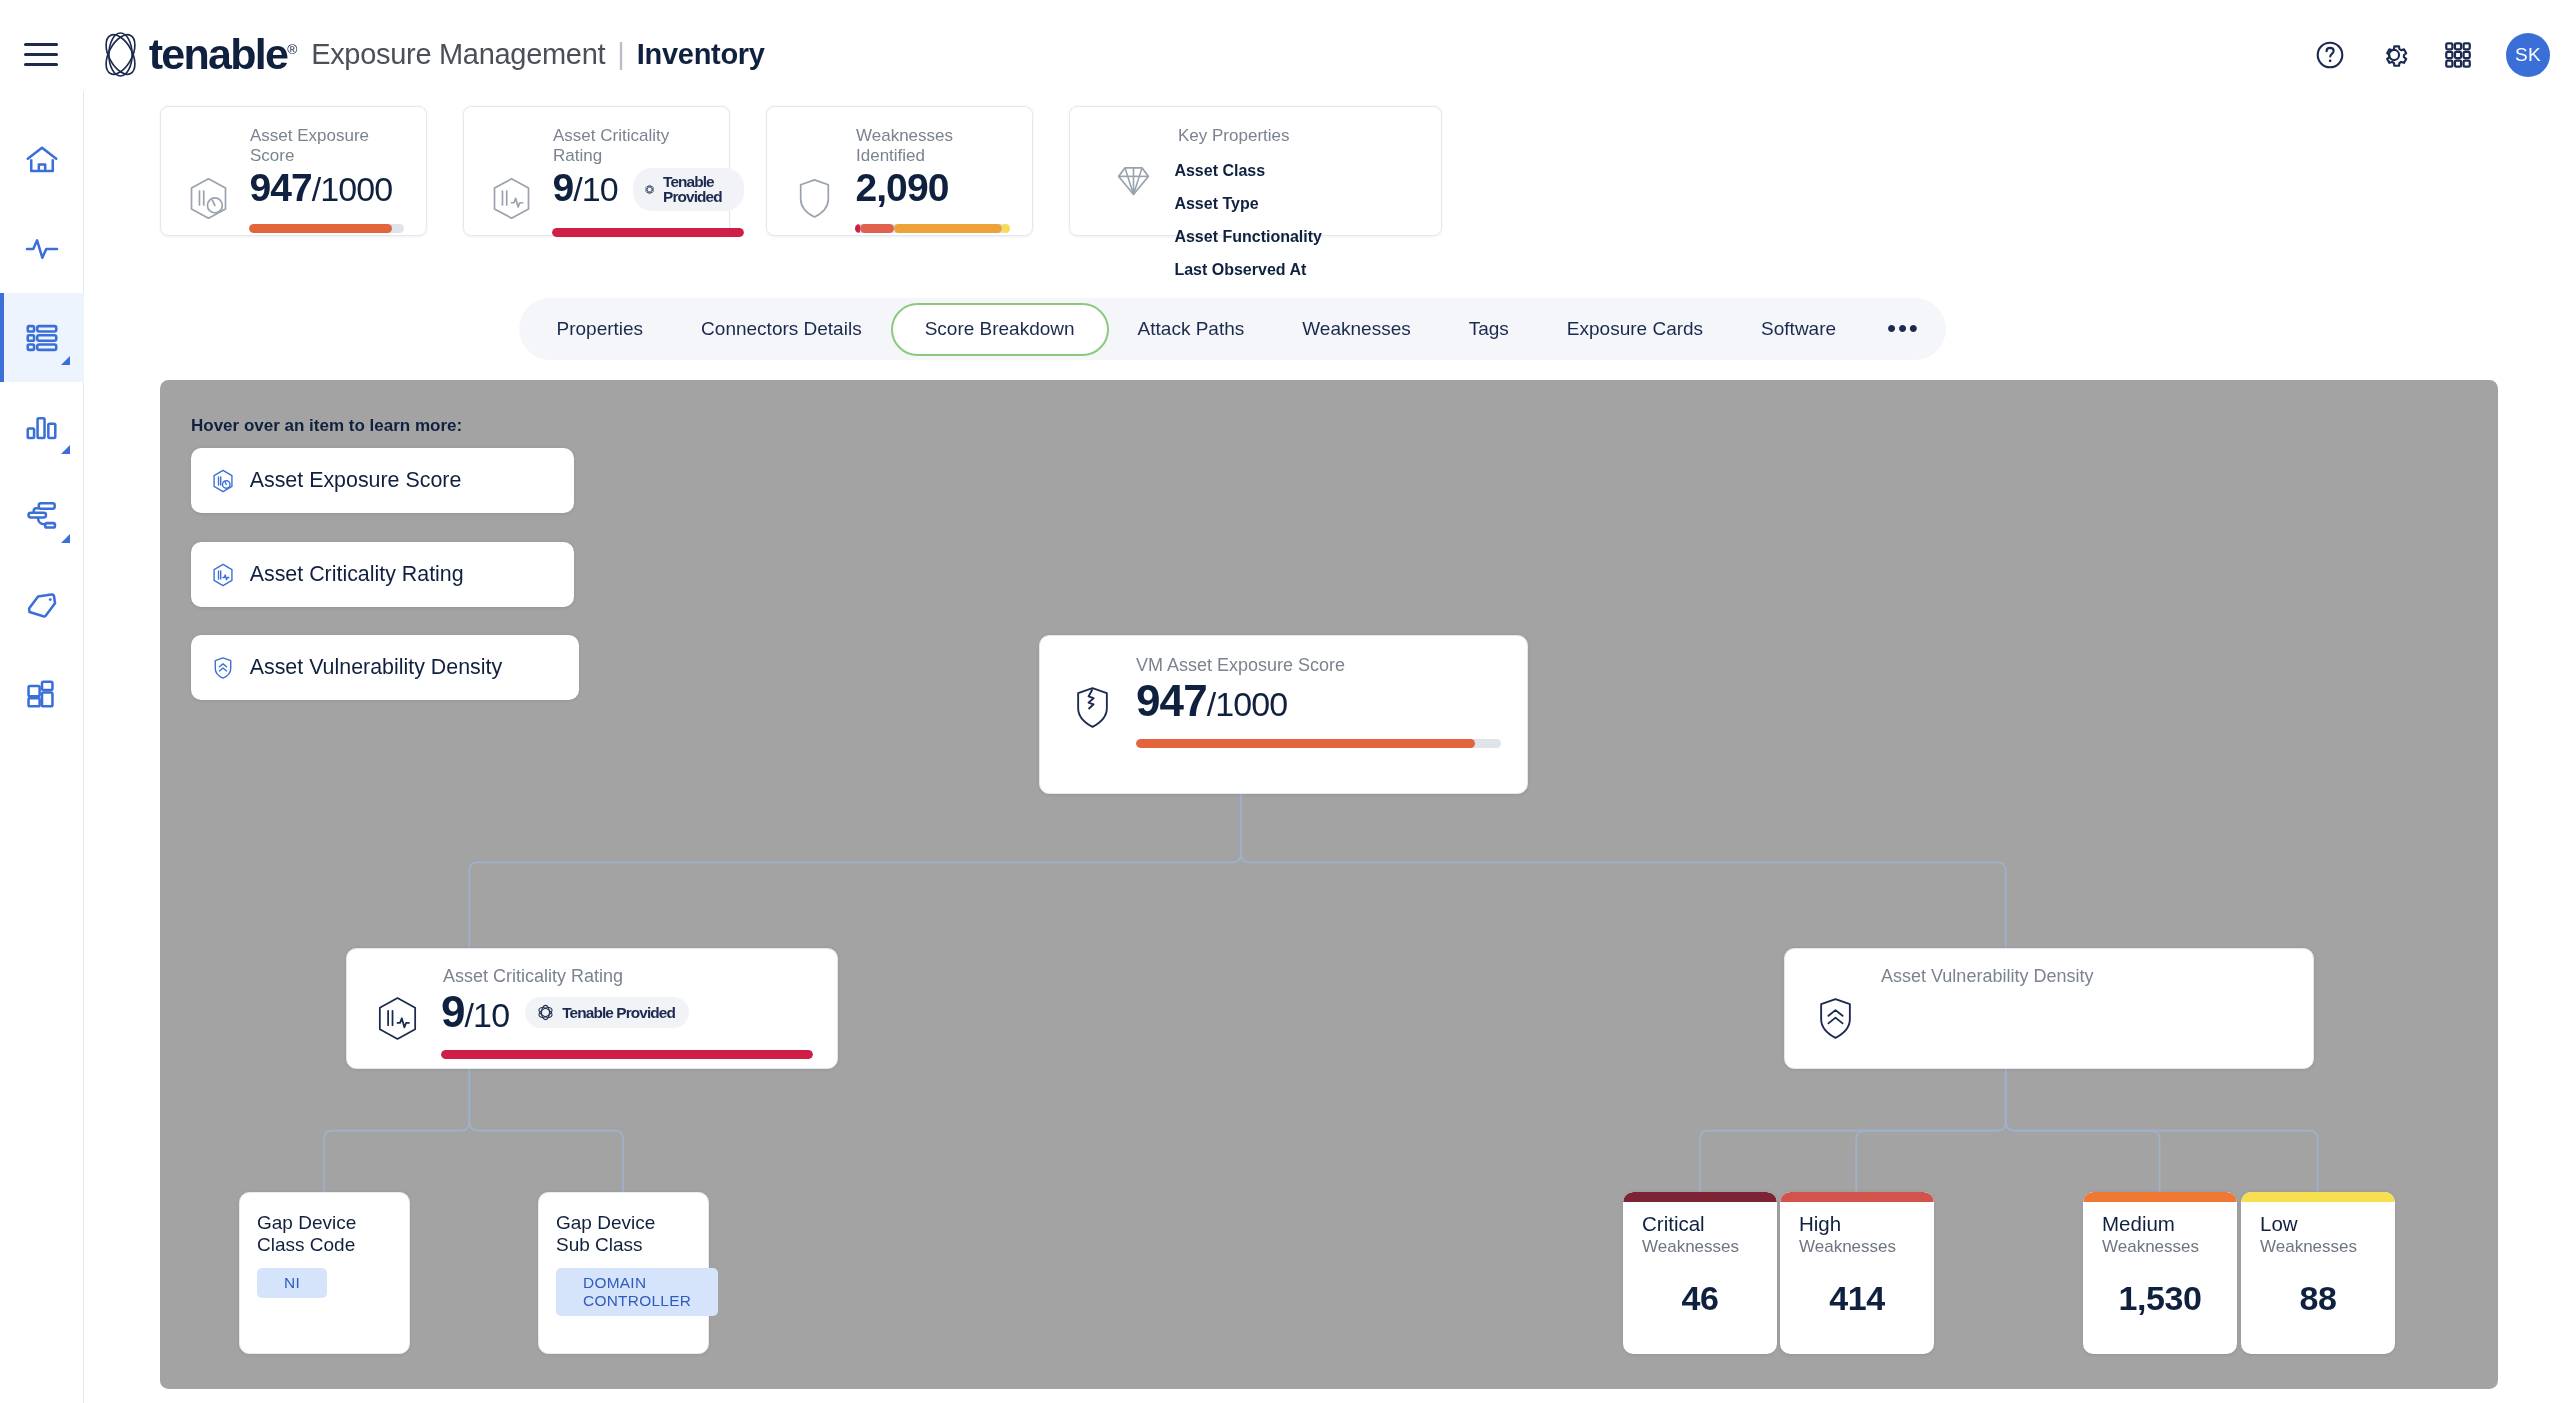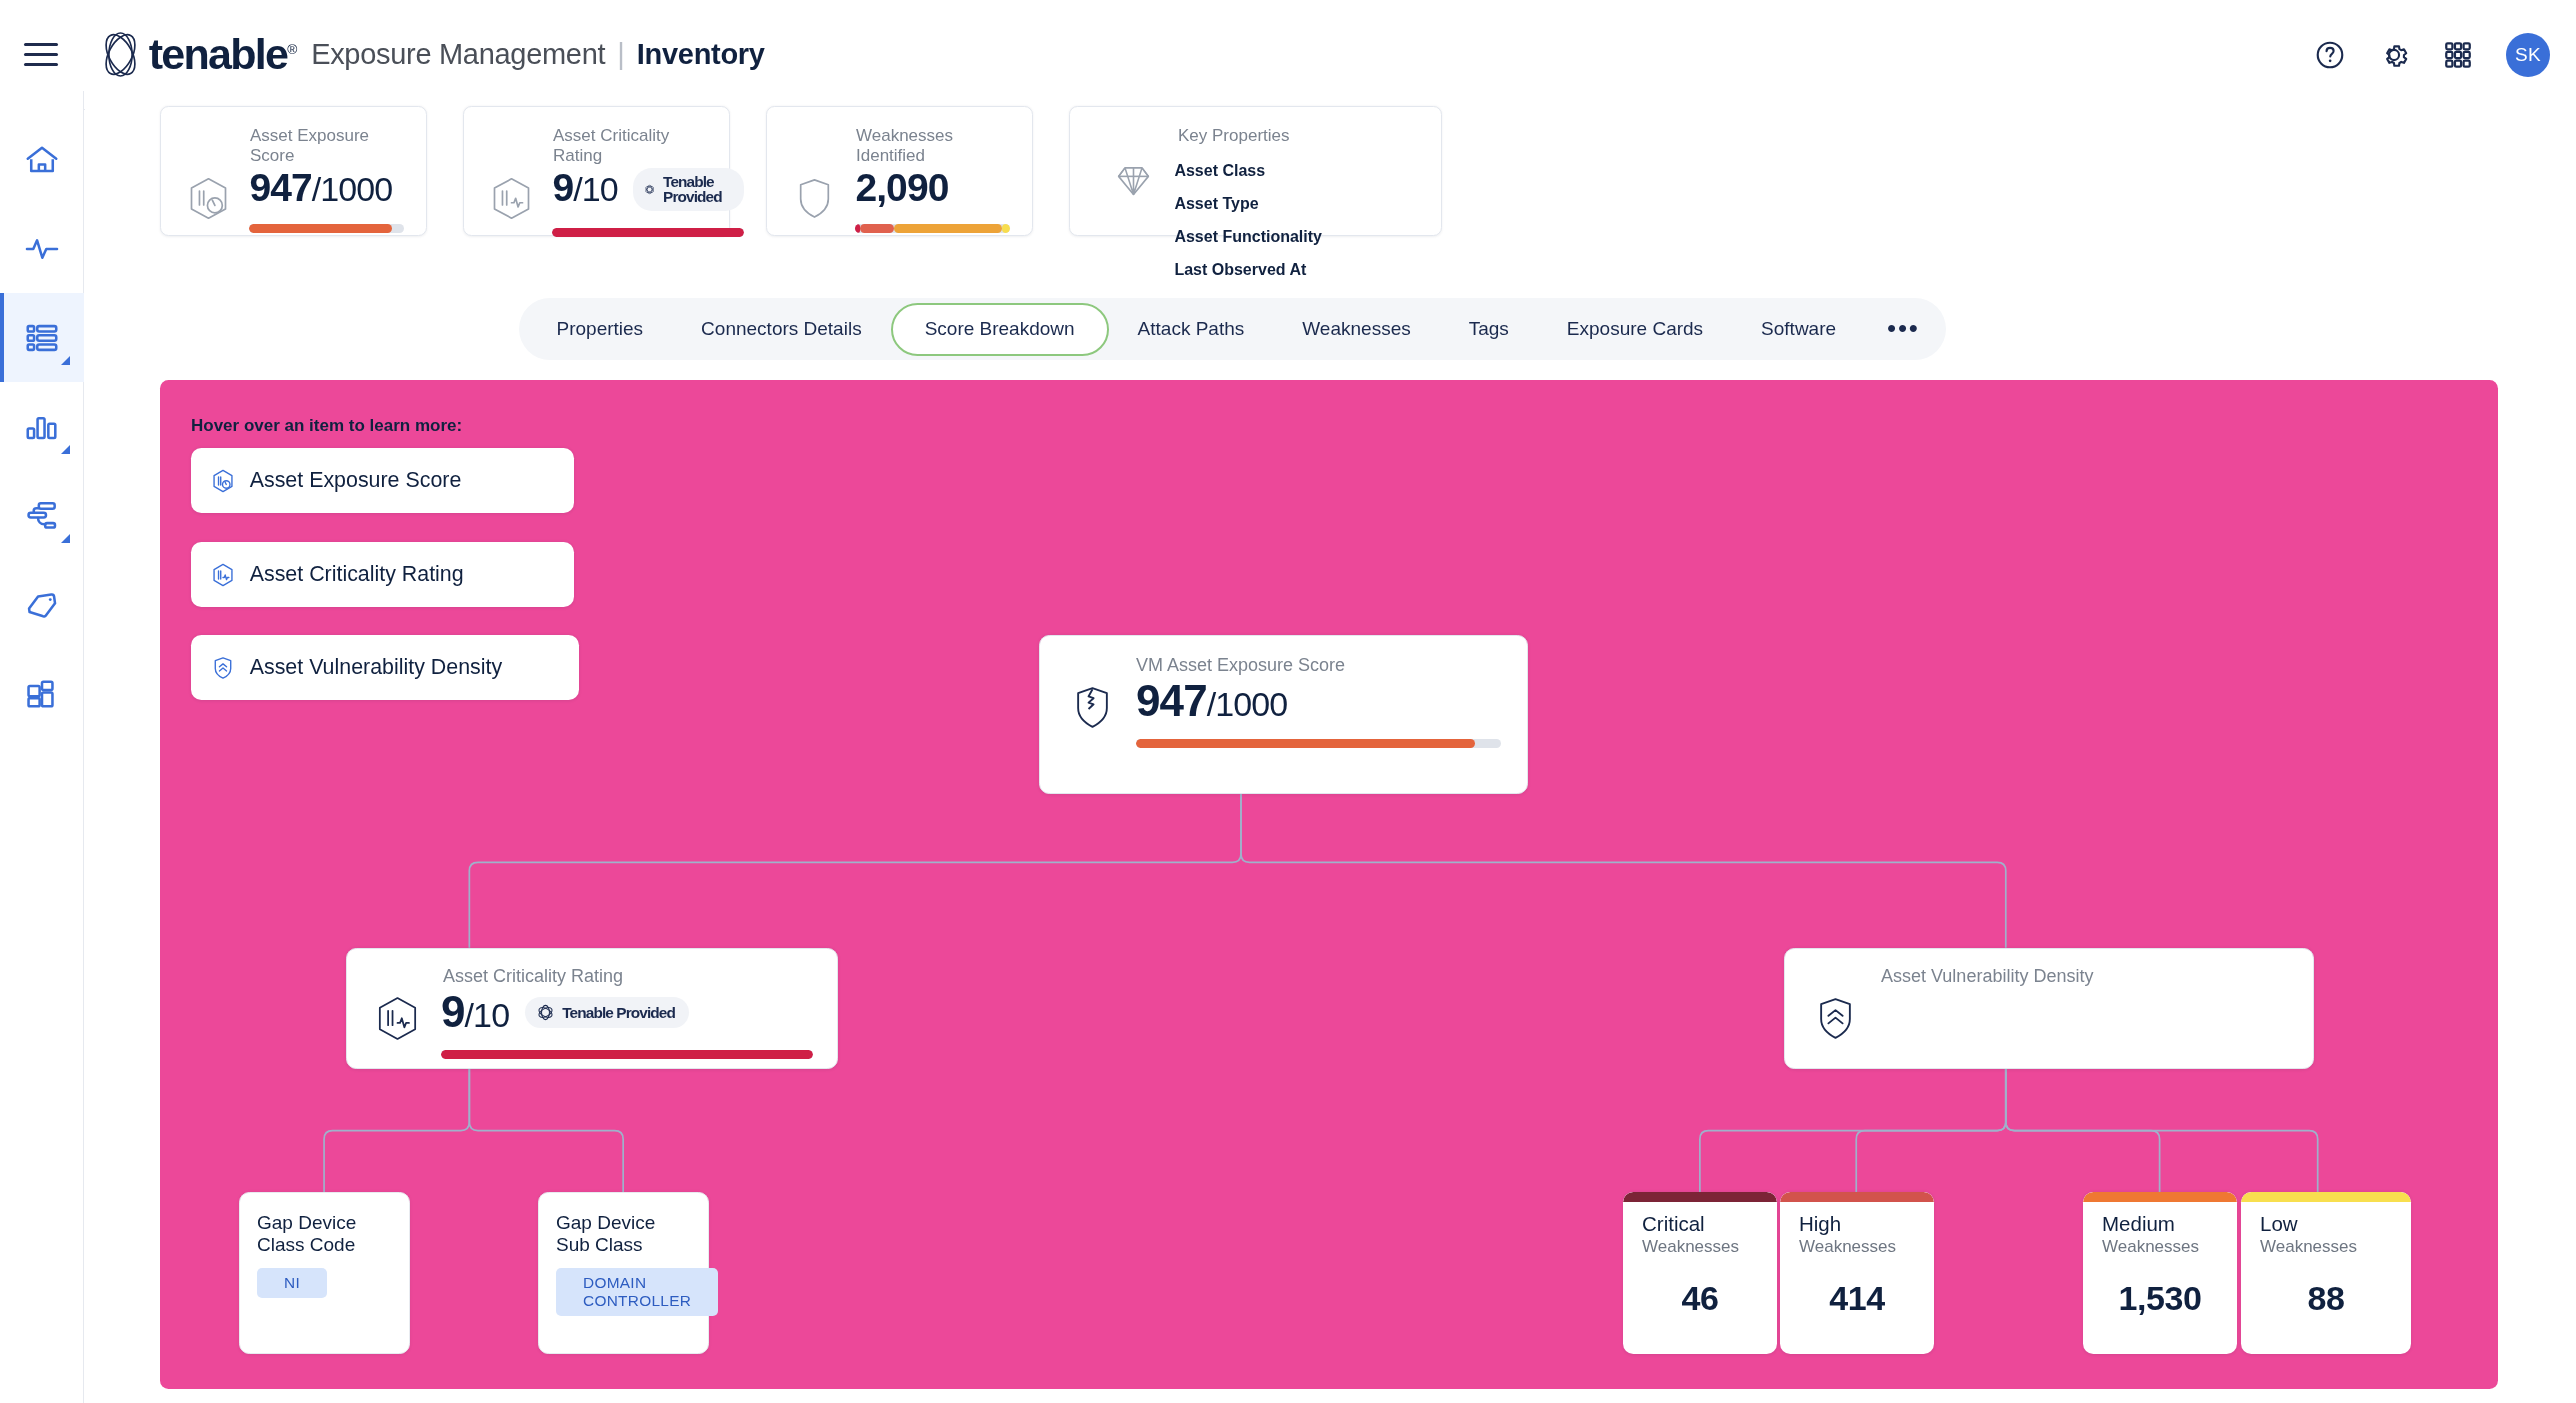--- a/index.html
+++ b/index.html
@@ -137,21 +137,21 @@
   }
   .tab.active {
     background: #ffffff; border: 2.6px solid #8dc87e; font-weight: 400;
     padding: 0 32px; height: 53px;
   }
   .tab-more { font-size: 26px; color: #1b2a4e; padding: 0 22px; cursor: pointer; letter-spacing: 1.7px; line-height: 0.6;}
 
   
   #panel {
     position: absolute; left: 75px; top: 289px; width: 2338px; height: 1009px;
-    background: #ec4899; border-radius: 8.5px;
+    background: #a3a3a3; border-radius: 8.5px;
   }
   #hover-hint {
     position: absolute; left: 31px; top: 36px;
     font-size: 17px; font-weight: bold; color: #10213f;
   }
 
   .legend-card {
     position: absolute; background: #fff; border-radius: 10.3px;
     box-shadow: 0 0.9px 3.4px rgba(20,30,60,.10); height: 65px;
     display: flex; align-items: center; padding: 0 22px 0 19px;
@@ -566,21 +566,21 @@
       <div class="sev-sub">Weaknesses</div>
       <div class="sev-count">414</div>
     </div>
 
     <div class="sev" id="sev2" style="left:1923px; top:812px; width:154px; height:162px;">
       <div class="sev-name">Medium</div>
       <div class="sev-sub">Weaknesses</div>
       <div class="sev-count">1,530</div>
     </div>
 
-    <div class="sev" id="sev3" style="left:2081px; top:812px; width:170px; height:162px;">
+    <div class="sev" id="sev3" style="left:2081px; top:812px; width:154px; height:162px;">
       <div class="sev-name">Low</div>
       <div class="sev-sub">Weaknesses</div>
       <div class="sev-count">88</div>
     </div>
 
   </div>
 </div>
 
 
 </body></html>

